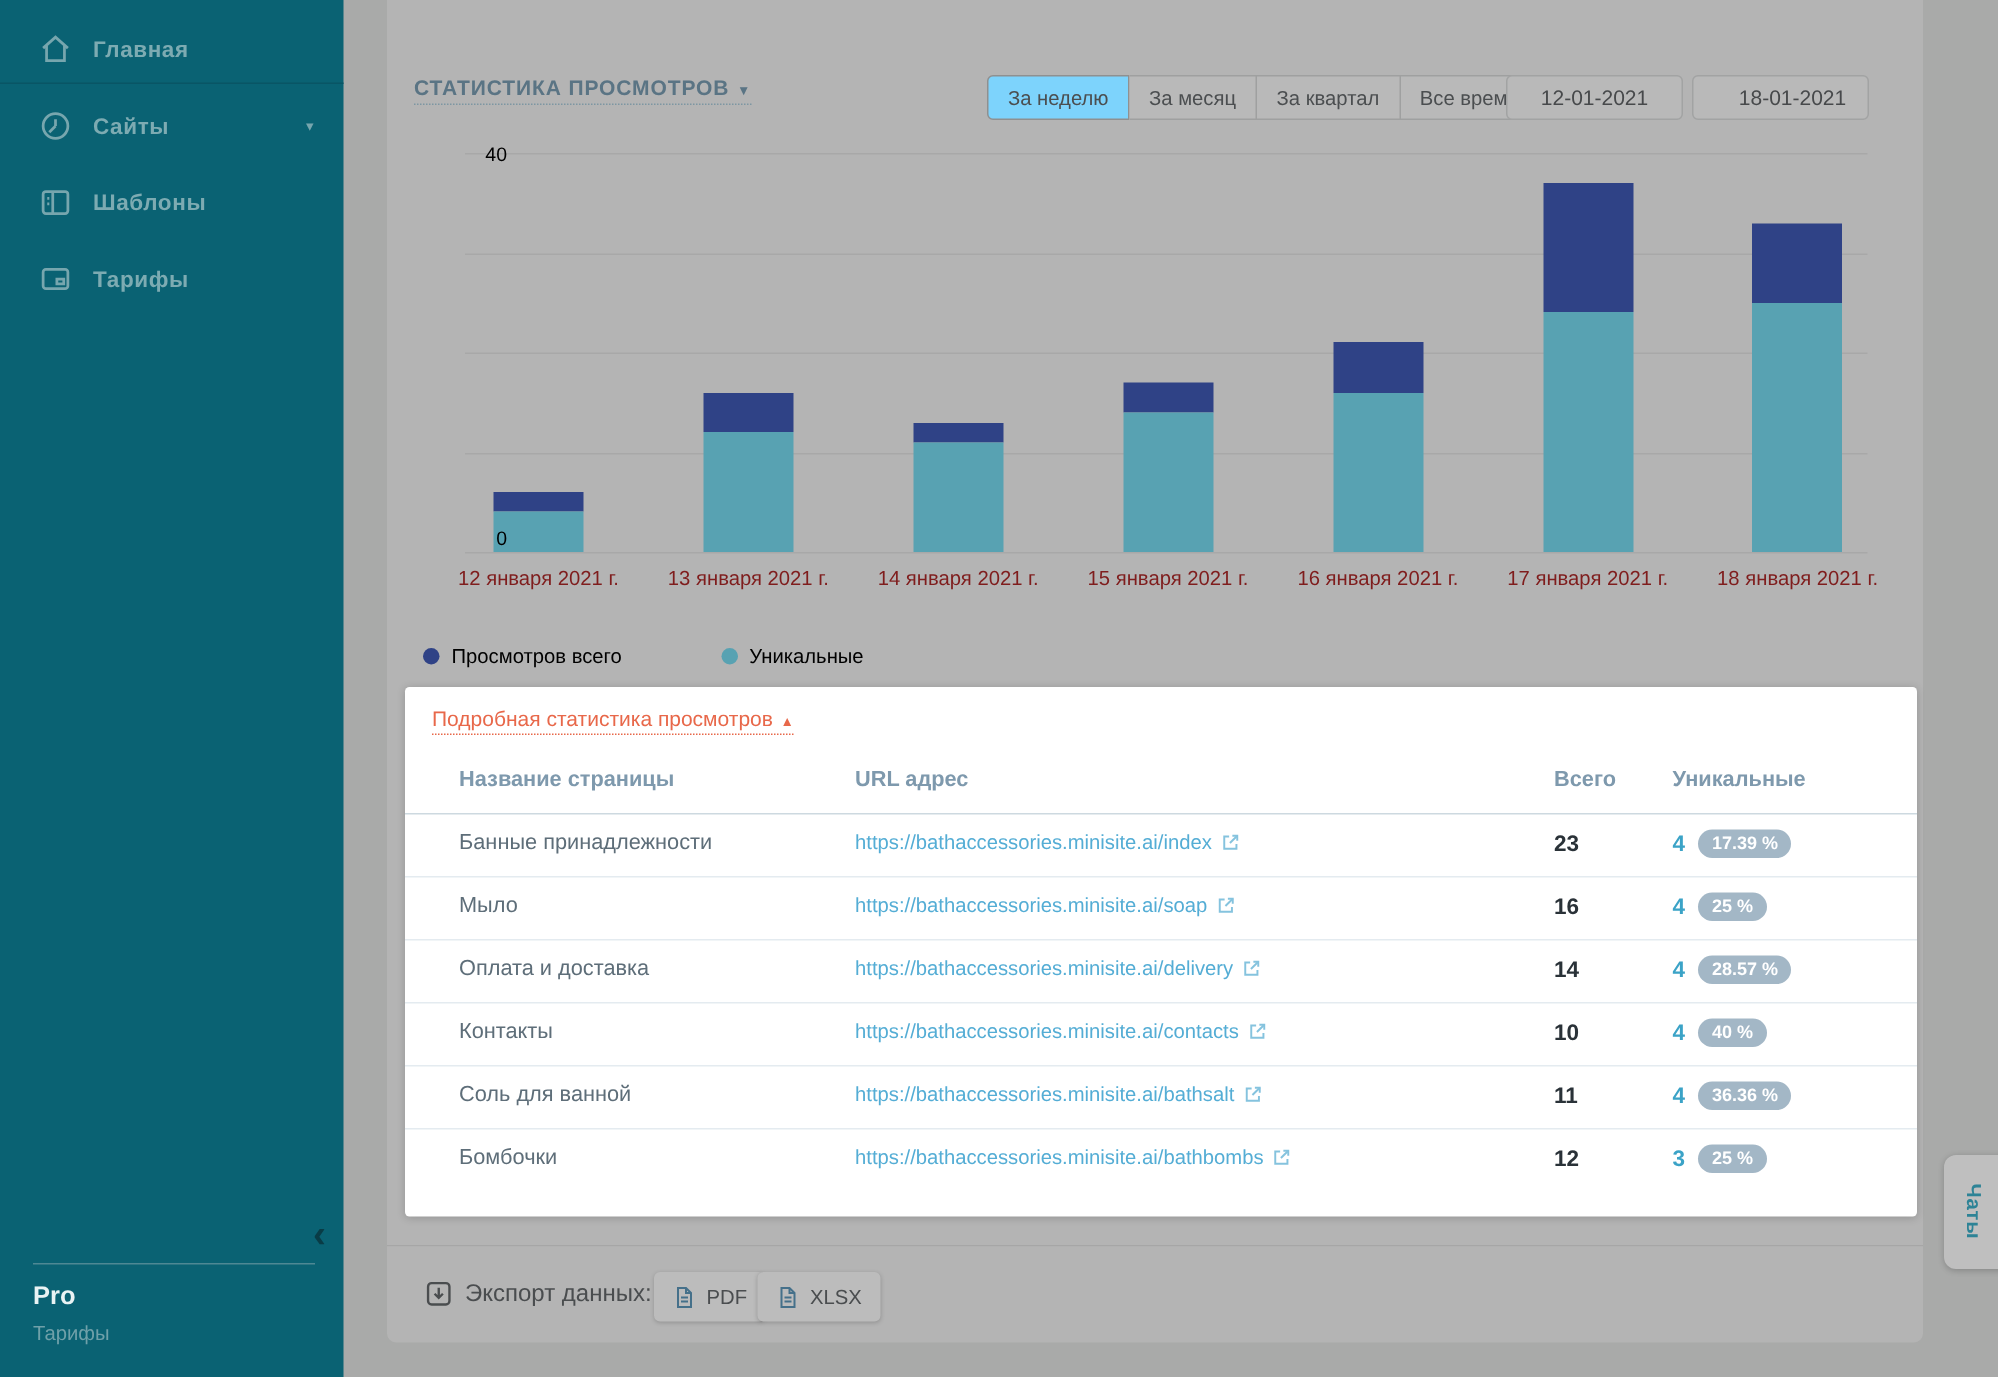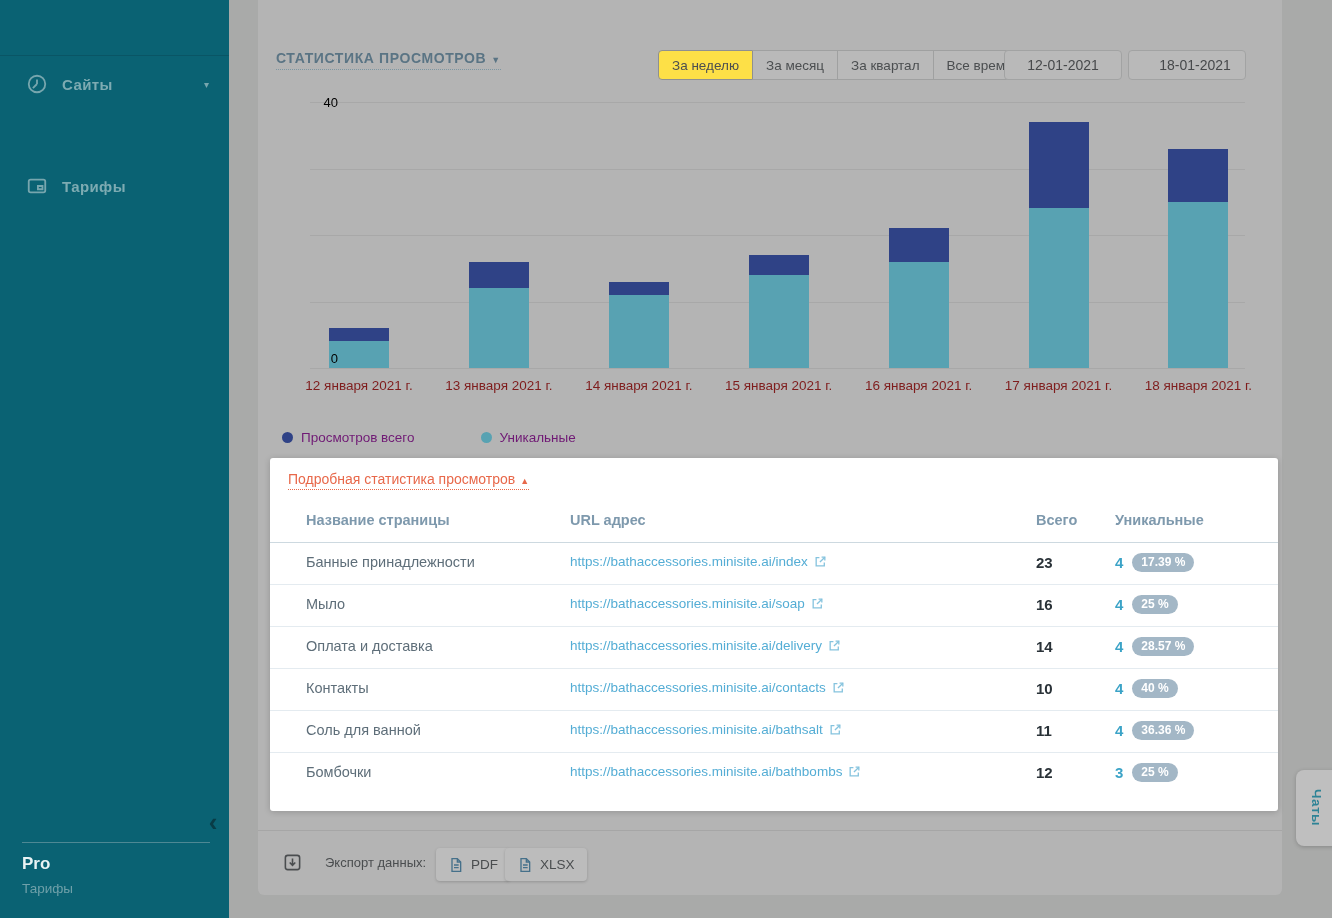--- a/index.html
+++ b/index.html
@@ -45,21 +45,21 @@
   .stats-title .t-caret { font-size:9px; margin-left:5px; color:#5a7484; }
 
   .btn-group { position:absolute; left:400px; top:60px; display:flex; }
   .pbtn {
     height:30px; padding:0 13px; display:flex; align-items:center;
     background:#b9b9b9; border:1px solid #9fa0a0; border-left-width:0;
     color:#4b4e50; font-size:13.5px; cursor:pointer; white-space:nowrap;
   }
   .pbtn:first-child { border-left-width:1px; border-radius:4px 0 0 4px; }
   .pbtn:last-child { border-radius:0 4px 4px 0; }
-  .pbtn.active { background:#fde047; border-color:#8f9090; border-left-width:1px; }
+  .pbtn.active { background:#7dd3fc; border-color:#8f9090; border-left-width:1px; }
   .date-box {
     position:absolute; top:60px; width:118px; height:30px;
     background:#b9b9b9; border:1px solid #a2a3a3; border-radius:4px;
     display:flex; align-items:center; justify-content:center;
     color:#47494b; font-size:14px; cursor:text;
   }
   #dateFrom { left:746px; } #dateTo { left:870px;padding-left:16px; }
 
   
   .plot { position:absolute; left:52px; top:112px; width:935px; height:266px; }
@@ -68,21 +68,21 @@
   .bar-stack { position:absolute; bottom:0; width:60px; display:flex; flex-direction:column; }
   .seg-total { background:#2f4286; }
   .seg-unique { background:#58a2b2; }
   .xlabel {
     position:absolute; top:276px; width:160px; margin-left:-80px; text-align:center;
     color:#7f1d1d; font-size:13.5px; white-space:nowrap;
   }
   .legend { position:absolute; left:24px; top:440px; display:flex; gap:66px; }
   .legend-item { display:flex; align-items:center; gap:8px; }
   .legend-dot { width:11px; height:11px; border-radius:50%; }
-  .legend-label { color:#701a75; font-size:13.5px;text-align:right; }
+  .legend-label { color:#000000; font-size:13.5px;text-align:right; }
 
   
   .detail-panel {
     position:absolute; left:12px; top:468px; width:1008px; height:353px;
     background:#ffffff; border-radius:3px;
     box-shadow:0 1px 6px rgba(0,0,0,.18);
   }
   .detail-toggle {
     position:absolute; left:18px; top:13px;
     color:#e8684a; font-size:14px; border-bottom:1px dotted #e8684a; padding-bottom:2px; cursor:pointer;
@@ -105,22 +105,22 @@
     background:#a3b7c6; color:#ffffff; font-size:12px; font-weight:700;
     border-radius:10px; padding:3px 9px; line-height:13px;
   }
 
   
   .export-bar {
     position:absolute; left:0; top:840px; width:100%; height:65px;
     border-top:1px solid #a6a6a6; border-radius:0 0 6px 6px;
   }
   .export-label {
-    position:absolute; left:25px; top:22px; display:flex; align-items:center; gap:23px;
-    color:#4a4d4f; font-size:13px;
+    position:absolute; left:25px; top:22px; display:flex; align-items:center; gap:8px;
+    color:#4a4d4f; font-size:16px;
   }
   .export-label svg { color:#4a4d4f; }
   .exp-btn {
     position:absolute; top:17px; height:33px; padding:0 12px;
     background:#bcbcbc; border:none; border-radius:4px;
     box-shadow:0 1px 3px rgba(0,0,0,.18);
     display:flex; align-items:center; gap:7px;
     color:#4a4d4f; font-size:13.5px; cursor:pointer;
   }
   .exp-btn svg { color:#45708a; }
@@ -134,31 +134,50 @@
     display:flex; align-items:center; justify-content:center; cursor:pointer;
   }
   .chat-tab span {
     writing-mode:vertical-rl; color:#2d8396; font-size:13.5px; font-weight:700; letter-spacing:.5px;
   }
 </style>
 </head>
 <body>
 
 <div class="sidebar">
+  <div class="side-item" style="top:18px">
+    <span class="s-icon">
+      <svg viewBox="0 0 24 24" width="22" height="22" fill="none" stroke="currentColor" stroke-width="2">
+          <path d="M3 11 L12 3 L21 11"></path>
+          <path d="M5.5 9.5 V20 H18.5 V9.5"></path>
+        </svg>
+    </span>
+    <span class="s-label">Главная</span>
+  </div>
   <div class="side-divider"></div>
   <div class="side-item" style="top:69px">
     <span class="s-icon">
       <svg viewBox="0 0 24 24" width="22" height="22" fill="none" stroke="currentColor" stroke-width="2">
           <circle cx="12" cy="12" r="9"></circle>
           <path d="M12 12 L7.5 16.5"></path>
           <path d="M12 12 L12 7"></path>
         </svg>
     </span>
     <span class="s-label">Сайты</span>
     <span class="s-caret">▾</span>
+  </div>
+  <div class="side-item" style="top:120px">
+    <span class="s-icon">
+      <svg viewBox="0 0 24 24" width="22" height="22" fill="none" stroke="currentColor" stroke-width="2">
+          <rect x="3" y="4" width="18" height="16" rx="2"></rect>
+          <path d="M10 4 V20"></path>
+          <path d="M6 9 H7.5 M6 13 H7.5"></path>
+        </svg>
+    </span>
+    <span class="s-label">Шаблоны</span>
   </div>
   <div class="side-item" style="top:171px">
     <span class="s-icon">
       <svg viewBox="0 0 24 24" width="22" height="22" fill="none" stroke="currentColor" stroke-width="2">
           <rect x="3" y="5" width="18" height="14" rx="2"></rect>
           <path d="M13 12 H18 V15.5 H13 Z"></path>
         </svg>
     </span>
     <span class="s-label">Тарифы</span>
   </div>

